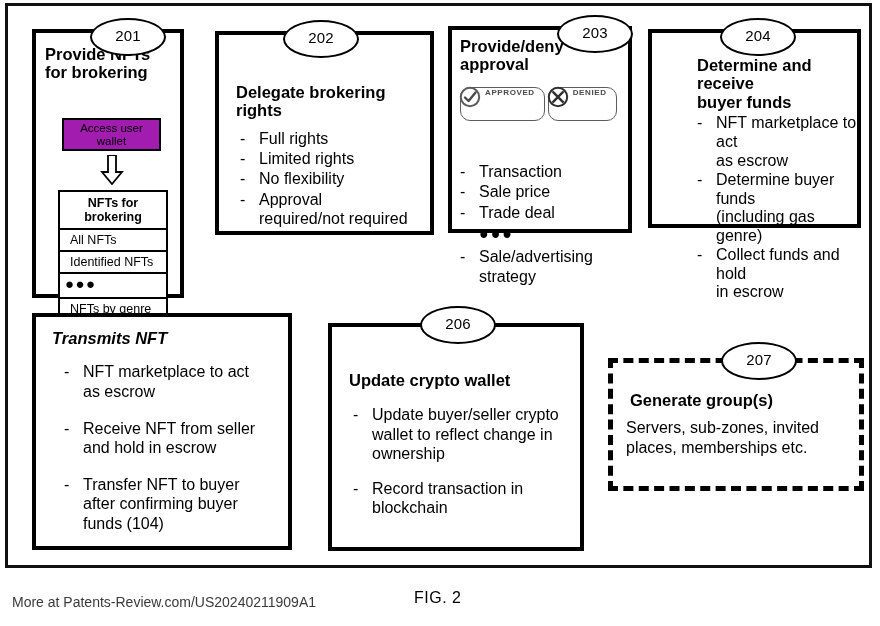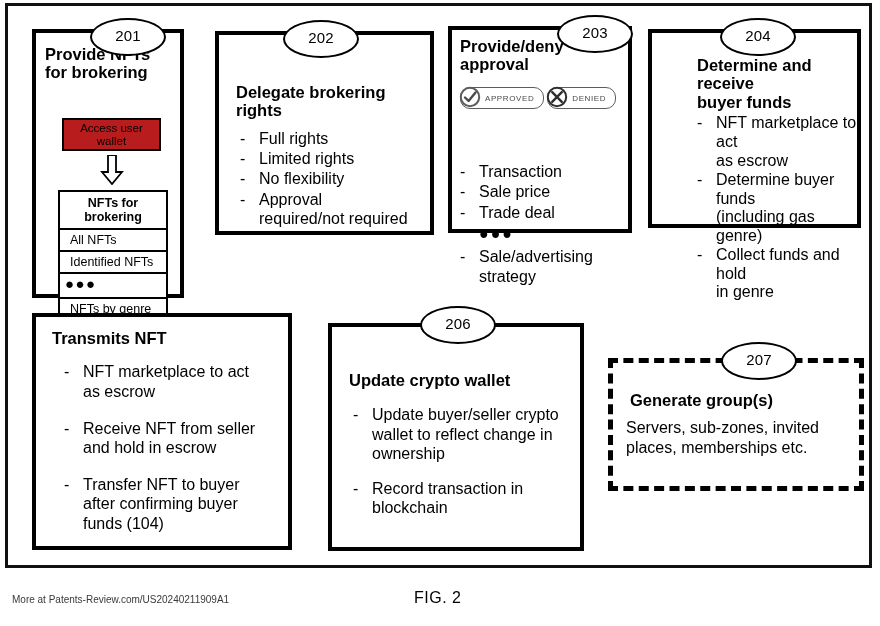--- a/index.html
+++ b/index.html
@@ -108,21 +108,21 @@
     width: 99px;
     height: 33px;
     border: 2px solid #000;
     box-sizing: border-box;
     font-size: 11.5px;
     line-height: 1.12;
     text-align: center;
     display: flex;
     align-items: center;
     justify-content: center;
-    background: #b91c1c;
+    background: #a21caf;
     white-space: pre-line;
   }
   .down-arrow {
     position: absolute;
     left: 64px;
     top: 122px;
     width: 24px;
     height: 30px;
   }
   .ntable {
@@ -167,27 +167,26 @@
     position: absolute;
     left: 8px;
     top: 57px;
     display: flex;
     align-items: center;
     gap: 3px;
   }
   .badge {
     position: relative;
     display: inline-flex;
-    align-items: center;
     height: 20px;
     border: 1.6px solid #5c5c5c;
     border-radius: 10px;
-    padding: 0 9px 0 24px;
+    padding: 0 9px 12px 24px;
     font-size: 8px;
-    font-weight: normal;
+    font-weight: bold;
     letter-spacing: 0.6px;
     color: #4a4a4a;
     background: #fff;
   }
   .badge .mark {
     position: absolute;
     left: -2px;
     top: -2px;
     width: 22px;
     height: 22px;
@@ -196,21 +195,21 @@
   #box-203 .blist li { font-size: 16px; line-height: 1.22; }
 
   
   #box-204 { left: 640px; top: 23px; width: 213px; height: 199px; padding-left: 33px; }
   #box-204 .btitle { margin: 23px 0 3px 12px; }
   #box-204 .blist { margin-left: 10px; }
   #box-204 .blist li { line-height: 1.16; }
 
   
   #box-205 { left: 24px; top: 307px; width: 260px; height: 237px; }
-  #box-205 .btitle { margin: 12px 16px 0 16px; }
+  #box-205 .btitle { margin: 12px 16px 0 16px; font-style: italic; }
   #box-205 .blist { margin: 15px 0 0 26px; }
   #box-205 .blist li { margin-bottom: 18px; line-height: 1.2; }
 
   
   #box-206 { left: 320px; top: 317px; width: 256px; height: 228px; }
   #box-206 .btitle { margin: 44px 0 0 17px; }
   #box-206 .blist { margin: 16px 0 0 19px; }
   #box-206 .blist li { margin-bottom: 16px; line-height: 1.2; }
 
   
@@ -221,21 +220,21 @@
     font-size: 16px;
     line-height: 1.2;
     white-space: pre-line;
   }
 
   
   #footer-credit {
     position: absolute;
     left: 12px;
     top: 594px;
-    font-size: 10px;
+    font-size: 14px;
     color: #3a3a3a;
   }
   #figure-label {
     position: absolute;
     left: 414px;
     top: 589px;
     font-size: 16px;
     color: #000;
     letter-spacing: 0.5px;
   }
@@ -313,21 +312,21 @@
 
   <div class="pbox" id="box-204">
     <div class="btitle">Determine and receive
 buyer funds</div>
     <ul class="blist">
       <li><span class="dash">-</span><span style="white-space:pre-line; display:inline-block;">NFT marketplace to act
 as escrow</span></li>
       <li><span class="dash">-</span><span style="white-space:pre-line; display:inline-block;">Determine buyer funds
 (including gas genre)</span></li>
       <li><span class="dash">-</span><span style="white-space:pre-line; display:inline-block;">Collect funds and hold
-in genre</span></li>
+in escrow</span></li>
     </ul>
   </div>
   <div class="callout" style="left:712px; top:12px;">204</div>
 
   <div class="pbox" id="box-205">
     <div class="btitle">Transmits NFT</div>
     <ul class="blist">
       <li><span class="dash">-</span><span style="white-space:pre-line; display:inline-block;">NFT marketplace to act
 as escrow</span></li>
       <li><span class="dash">-</span><span style="white-space:pre-line; display:inline-block;">Receive NFT from seller

